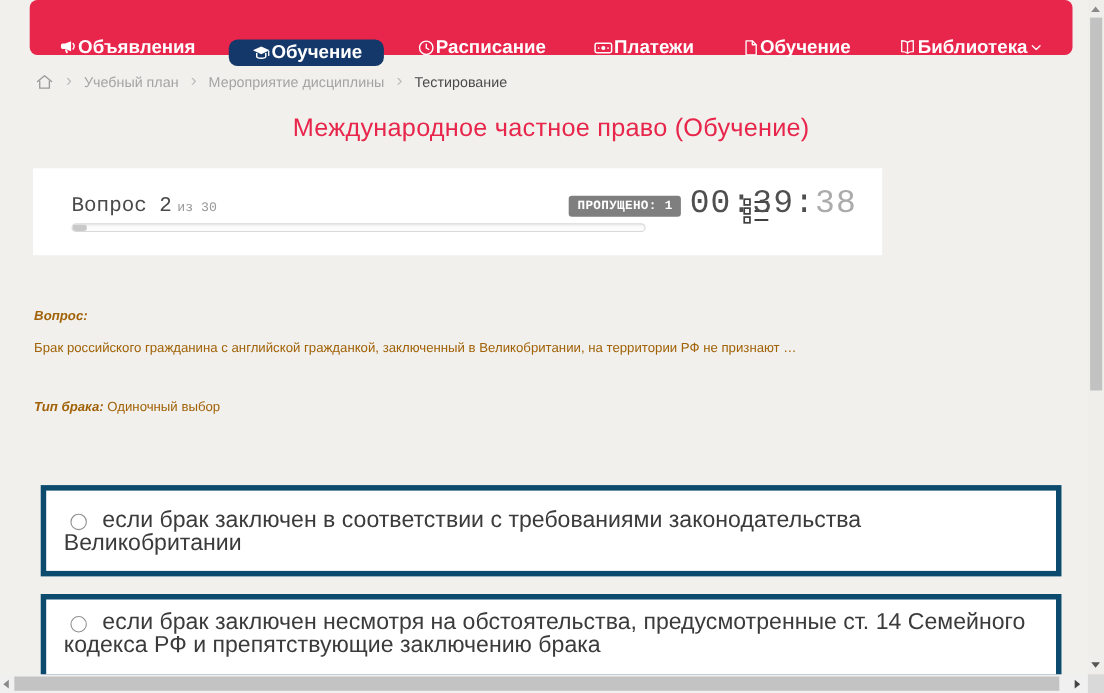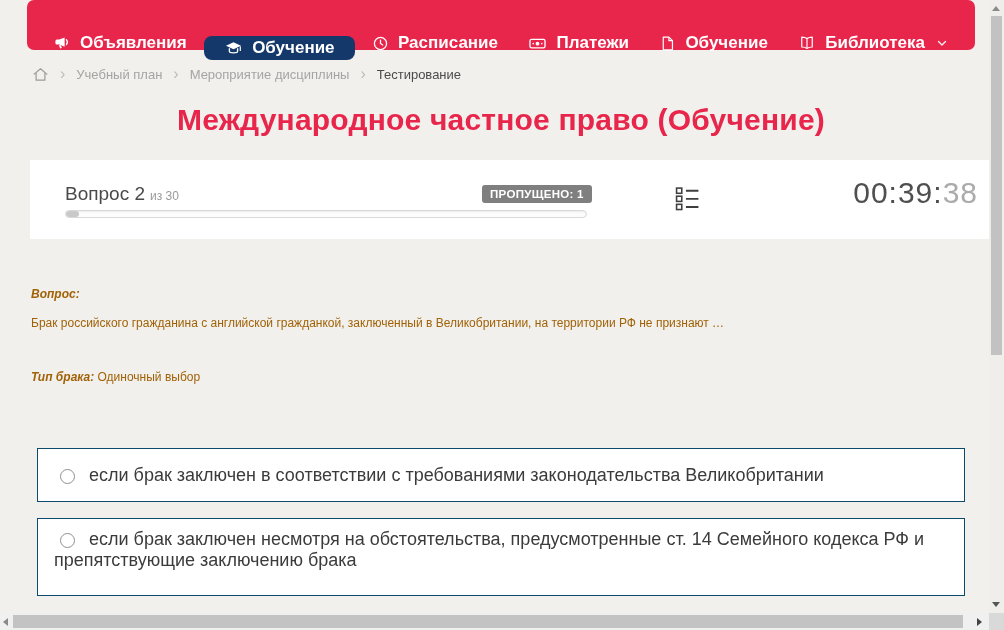--- a/index.html
+++ b/index.html
@@ -12,56 +12,56 @@
   html,body{margin:0;padding:0;}
   body{
     width:1004px;height:630px;position:relative;overflow:hidden;
     background:var(--page-bg);
     font-family:"Liberation Sans",sans-serif;
   }
   .content{position:absolute;left:27px;top:0;width:948px;}
 
   
   .nav{height:50px;background:var(--accent);border-radius:7px;display:flex;align-items:stretch;justify-content:space-between;padding:0 14px;}
-  .nav-item{display:flex;align-items:center;gap:9px;color:#fff;font-weight:bold;font-size:17px;padding:0 13px;white-space:nowrap;margin-top:36px;}
+  .nav-item{display:flex;align-items:center;color:#fff;font-weight:bold;font-size:17px;padding:0 13px;white-space:nowrap;margin-top:36px;}
   .nav-item.active{background:var(--nav-active);border-radius:8px;padding:12px 20px;}
   .nav-item svg{display:block;}
   .chev{margin-left:2px;opacity:.95;}
 
   
   .breadcrumb{display:flex;align-items:center;gap:11px;margin:10px 0 0 5px;height:29px;font-size:13px;color:#a4a4a4;}
   .crumb{color:#a4a4a4;}
   .crumb-last{color:#4b4b4b;}
   .crumb-sep{color:#bdbdbd;font-size:16px;line-height:1;margin-top:-2px;}
   .home-ic{display:flex;align-items:center;}
 
   
-  .page-title{margin:14px 0 0;text-align:center;color:var(--accent);font-size:30px;font-weight:bold;letter-spacing:.2px;}
-
-  
-  .qpanel{position:relative;margin:23px 0 0 3px;width:971px;height:79px;background:#fff;}
+  .page-title{margin:14px 0 0;text-align:center;color:var(--accent);font-size:23px;font-weight:normal;letter-spacing:.2px;}
+
+  
+  .qpanel{position:relative;margin:23px 0 0 3px;width:772px;height:79px;background:#fff;font-family:Liberation Mono, monospace;}
   .qtitle{position:absolute;left:35px;top:23px;font-size:19px;color:#4a4a4a;}
   .qtotal{font-size:12px;color:#9a9a9a;margin-left:5px;}
-  .badge{position:absolute;left:452px;top:25px;background:var(--badge);color:#fff;font-size:11.5px;font-weight:bold;padding:3px 8px;border-radius:3px;letter-spacing:.3px;}
+  .badge{position:absolute;left:487px;top:25px;background:var(--badge);color:#fff;font-size:11.5px;font-weight:bold;padding:3px 8px;border-radius:3px;letter-spacing:.3px;}
   .progress{position:absolute;left:35px;top:50px;width:522px;height:8px;border:1px solid #d9d9d9;border-radius:5px;background:#fcfcfc;box-shadow:inset 0 1px 2px rgba(0,0,0,.07);overflow:hidden;}
   .progress-fill{height:100%;background:#c9c9c9;border-radius:5px;}
   .qlist-btn{position:absolute;left:643px;top:26px;width:28px;height:28px;display:flex;align-items:center;justify-content:center;cursor:pointer;background:none;border:none;padding:0;}
   .timer{position:absolute;right:23px;top:16px;font-size:30px;font-weight:300;color:#4f4f4f;letter-spacing:1px;}
   .timer .secs{color:#ababab;}
 
   
   .qsection{margin:48px 0 0 4px;font-size:12px;color:#a16207;width:940px;}
   .qlabel{font-weight:bold;font-style:italic;}
   .qtext{margin-top:9px;line-height:26px;}
   .qtype{margin-top:34px;}
   .qtype-label{font-weight:bold;font-style:italic;}
 
   
   .answers{margin:64px 0 0 10px;width:928px;}
-  .answer{display:block;background:#fff;border:1px solid #0c4a6e;padding:10px 16px;font-size:18px;color:#3b3b3b;line-height:21px;cursor:pointer;}
+  .answer{display:block;background:#fff;border:5px solid #0c4a6e;padding:10px 16px;font-size:21px;color:#3b3b3b;line-height:21px;cursor:pointer;}
   .answer + .answer{margin-top:16px;}
   .answer.single{padding-top:16px;padding-bottom:15px;}
   .answer.tall{min-height:78px;}
   .radio{display:inline-block;width:15px;height:15px;border:1px solid #8f8f8f;border-radius:50%;background:#fff;vertical-align:-3px;margin:0 14px 0 6px;}
 
   
   .vscroll{position:absolute;top:0;right:0;width:15px;height:613px;background:#efeeea;z-index:20;}
   .vthumb{position:absolute;top:16px;left:2px;width:11px;height:339px;background:#c2c2c2;}
   .tri{position:absolute;width:0;height:0;}
   .tri-up{top:6px;left:3px;border-left:4.5px solid transparent;border-right:4.5px solid transparent;border-bottom:5px solid #8a8a8a;}

